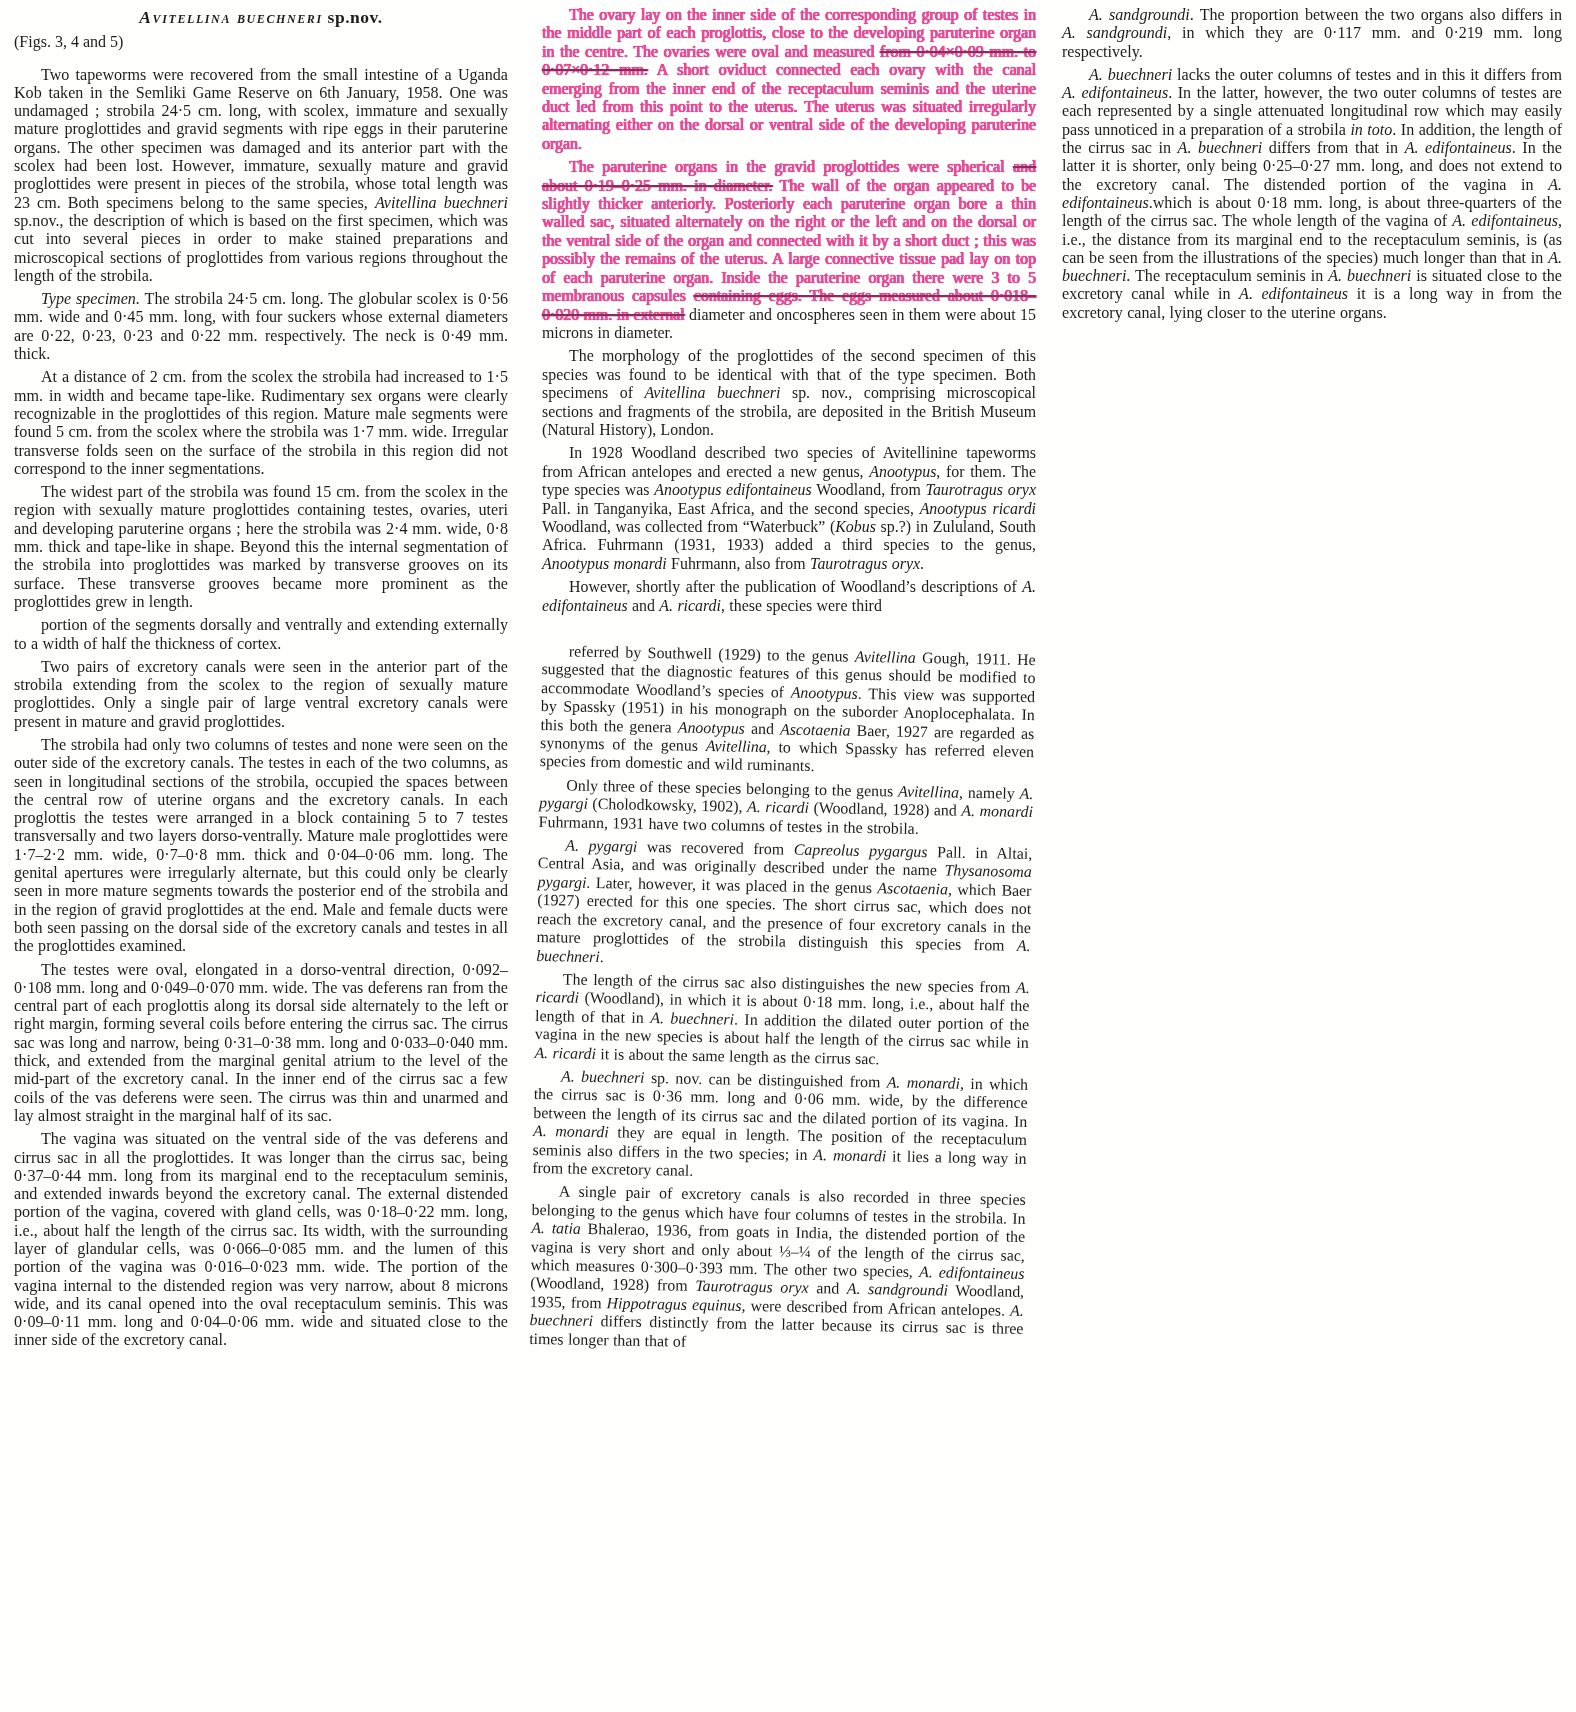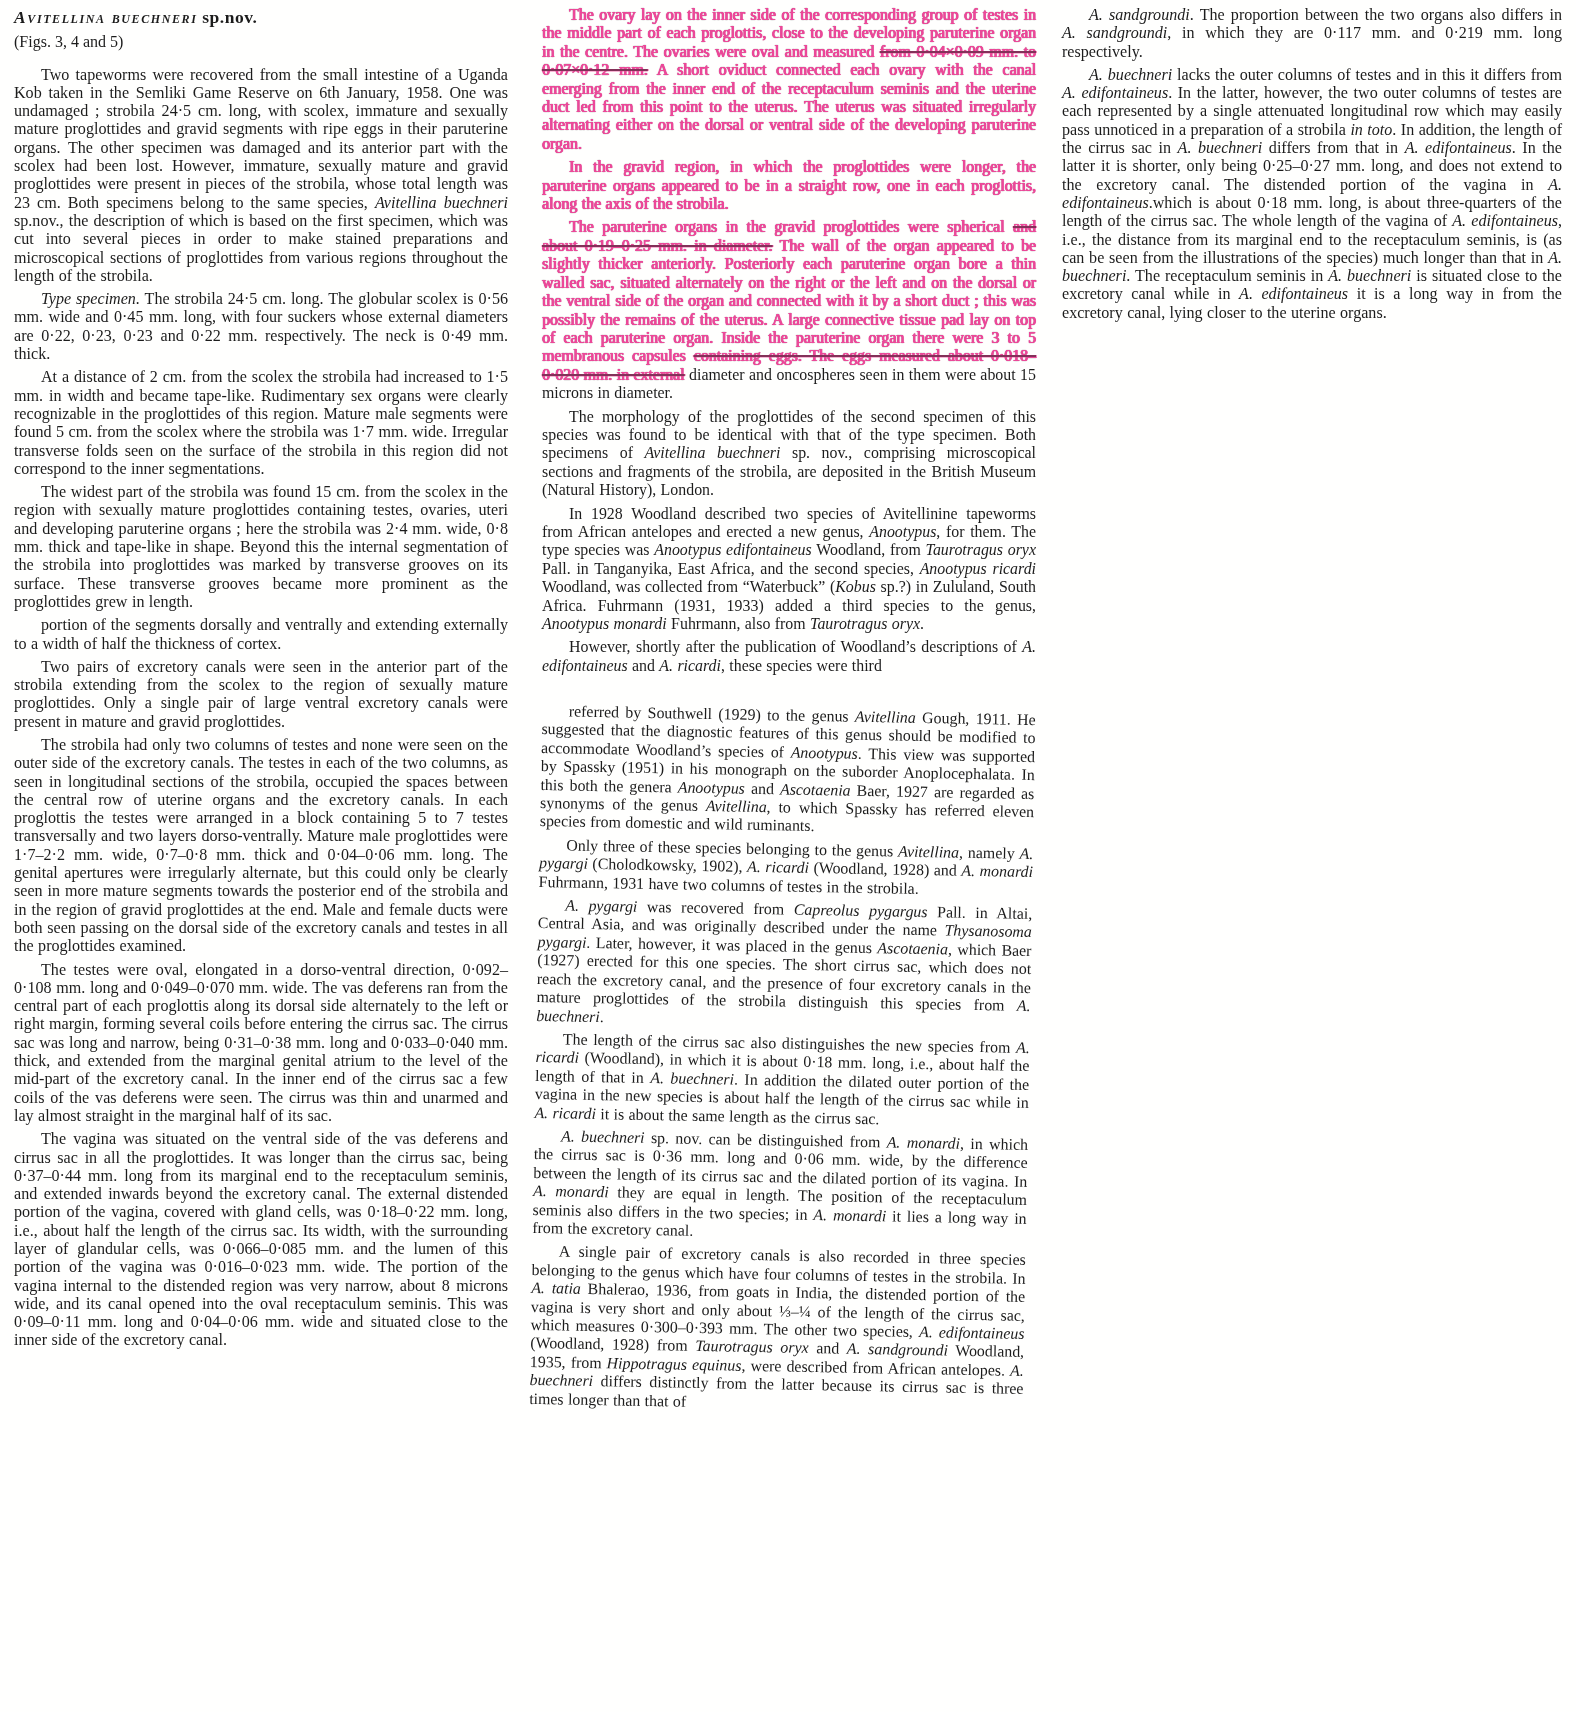--- a/index.html
+++ b/index.html
@@ -12,21 +12,21 @@
     color:#1c1c1c;
   }
   .col{position:absolute;top:6px;}
   #col-left{left:14px;width:494px;}
   #col-middle{left:542px;width:494px;font-size:15.9px;}
   #col-right{left:1062px;width:500px;}
   .col, .page{font-size:16.1px;line-height:18.3px;}
   #col-middle{line-height:18.4px;}
 
   .paper-header{margin:2px 0 14px 0;}
-  .t-title{text-align:left;font-size:17.5px;letter-spacing:.5px;margin:0;}
+  .t-title{text-align:center;font-size:17.5px;letter-spacing:.5px;margin:0;}
   .t-sub{font-size:16px;margin:7px 0 0 0;}
 
   p.para{
     margin:5px 0 0 0;
     text-align:justify;
     text-indent:27px;
     word-spacing:.4px;
   }
   .block > p.para:first-child{margin-top:0;}
   .noind{text-indent:0;}
@@ -73,21 +73,20 @@
         <p class="para gapS"><span>Two pairs of excretory canals were seen in the anterior part of the strobila extending from the scolex to the region of sexually mature proglottides.  Only a single pair of large ventral excretory canals were present in mature and gravid proglottides.</span></p>
         <p class="para"><span>The strobila had only two columns of testes and none were seen on the outer side of the excretory canals.  The testes in each of the two columns, as seen in longitudinal sections of the strobila, occupied the spaces between the central row of uterine organs and the excretory canals.  In each proglottis the testes were arranged in a block containing 5 to 7 testes transversally and two layers dorso-ventrally.  Mature male proglottides were 1·7–2·2 mm. wide, 0·7–0·8 mm. thick and 0·04–0·06 mm. long.  The genital apertures were irregularly alternate, but this could only be clearly seen in more mature segments towards the posterior end of the strobila and in the region of gravid proglottides at the end.  Male and female ducts were both seen passing on the dorsal side of the excretory canals and testes in all the proglottides examined.</span></p>
         <p class="para"><span>The testes were oval, elongated in a dorso-ventral direction, 0·092–0·108 mm. long and 0·049–0·070 mm. wide.  The vas deferens ran from the central part of each proglottis along its dorsal side alternately to the left or right margin, forming several coils before entering the cirrus sac.  The cirrus sac was long and narrow, being 0·31–0·38 mm. long and 0·033–0·040 mm. thick, and extended from the marginal genital atrium to the level of the mid-part of the excretory canal.  In the inner end of the cirrus sac a few coils of the vas deferens were seen.  The cirrus was thin and unarmed and lay almost straight in the marginal half of its sac.</span></p>
         <p class="para"><span>The vagina was situated on the ventral side of the vas deferens and cirrus sac in all the proglottides.  It was longer than the cirrus sac, being 0·37–0·44 mm. long from its marginal end to the receptaculum seminis, and extended inwards beyond the excretory canal.  The external distended portion of the vagina, covered with gland cells, was 0·18–0·22 mm. long, i.e., about half the length of the cirrus sac.  Its width, with the surrounding layer of glandular cells, was 0·066–0·085 mm. and the lumen of this portion of the vagina was 0·016–0·023 mm. wide.  The portion of the vagina internal to the distended region was very narrow, about 8 microns wide, and its canal opened into the oval receptaculum seminis.  This was 0·09–0·11 mm. long and 0·04–0·06 mm. wide and situated close to the inner side of the excretory canal.</span></p>
       </div>
     </div>
 
   <div class="col" id="col-middle">
       <div class="block">
         <p class="para"><span class="sm">The ovary lay on the inner side of the corresponding group of testes in the middle part of each proglottis, close to the developing paruterine organ in the centre.  The ovaries were oval and measured </span><span class="sm st">from 0·04×0·09 mm. to 0·07×0·12 mm.</span><span class="sm">  A short oviduct connected each ovary with the canal emerging from the inner end of the receptaculum seminis and the uterine duct led from this point to the uterus.  The uterus was situated irregularly alternating either on the dorsal or ventral side of the developing paruterine organ.</span></p>
-        <p class="para gapS"><span class="sm">In the gravid region, in which the proglottides were longer, the paruterine organs appeared to be in a straight row, one in each proglottis, along the axis of the strobila.</span></p>
         <p class="para gapS"><span class="sm">The paruterine organs in the gravid proglottides were spherical </span><span class="sm st">and about 0·19–0·25 mm. in diameter.</span><span class="sm">  The wall of the organ appeared to be slightly thicker anteriorly.  Posteriorly each paruterine organ bore a thin walled sac, situated alternately on the right or the left and on the dorsal or the ventral side of the organ and connected with it by a short duct ;  this was possibly the remains of the uterus.  A large connective tissue pad lay on top of each paruterine organ.  Inside the paruterine organ there were 3 to 5 membranous capsules </span><span class="sm st">containing eggs.  The eggs measured about 0·018–0·020 mm. in external</span><span> diameter and oncospheres seen in them were about 15 microns in diameter.</span></p>
         <p class="para gapS"><span>The morphology of the proglottides of the second specimen of this species was found to be identical with that of the type specimen.  Both specimens of </span><span class="i">Avitellina buechneri</span><span> sp. nov., comprising microscopical sections and fragments of the strobila, are deposited in the British Museum (Natural History), London.</span></p>
         <p class="para gapS"><span>In 1928 Woodland described two species of Avitellinine tapeworms from African antelopes and erected a new genus, </span><span class="i">Anootypus</span><span>, for them.  The type species was </span><span class="i">Anootypus edifontaineus</span><span> Woodland, from </span><span class="i">Taurotragus oryx</span><span> Pall. in Tanganyika, East Africa, and the second species, </span><span class="i">Anootypus ricardi</span><span> Woodland, was collected from “Waterbuck” (</span><span class="i">Kobus</span><span> sp.?) in Zululand, South Africa.  Fuhrmann (1931, 1933) added a third species to the genus, </span><span class="i">Anootypus monardi</span><span> Fuhrmann, also from </span><span class="i">Taurotragus oryx</span><span>.</span></p>
         <p class="para gapS"><span>However, shortly after the publication of Woodland’s descriptions of </span><span class="i">A. edifontaineus</span><span> and </span><span class="i">A. ricardi</span><span>, these species were third</span></p>
       </div>
       <div class="block sk">
         <p class="para noind"><span>referred by Southwell (1929) to the genus </span><span class="i">Avitellina</span><span> Gough, 1911. He suggested that the diagnostic features of this genus should be modified to accommodate Woodland’s species of </span><span class="i">Anootypus</span><span>.  This view was supported by Spassky (1951) in his monograph on the suborder Anoplocephalata.  In this both the genera </span><span class="i">Anootypus</span><span> and </span><span class="i">Ascotaenia</span><span> Baer, 1927 are regarded as synonyms of the genus </span><span class="i">Avitellina</span><span>, to which Spassky has referred eleven species from domestic and wild ruminants.</span></p>
         <p class="para gapS"><span>Only three of these species belonging to the genus </span><span class="i">Avitellina</span><span>, namely </span><span class="i">A. pygargi</span><span> (Cholodkowsky, 1902), </span><span class="i">A. ricardi</span><span> (Woodland, 1928) and </span><span class="i">A. monardi</span><span> Fuhrmann, 1931 have two columns of testes in the strobila.</span></p>
         <p class="para gapS"><span class="i">A. pygargi</span><span> was recovered from </span><span class="i">Capreolus pygargus</span><span> Pall. in Altai, Central Asia, and was originally described under the name </span><span class="i">Thysanosoma pygargi</span><span>.  Later, however, it was placed in the genus </span><span class="i">Ascotaenia</span><span>, which Baer (1927) erected for this one species.  The short cirrus sac, which does not reach the excretory canal, and the presence of four excretory canals in the mature proglottides of the strobila distinguish this species from </span><span class="i">A. buechneri</span><span>.</span></p>
         <p class="para gapS"><span>The length of the cirrus sac also distinguishes the new species from </span><span class="i">A. ricardi</span><span> (Woodland), in which it is about 0·18 mm. long, i.e., about half the length of that in </span><span class="i">A. buechneri</span><span>.  In addition the dilated outer portion of the vagina in the new species is about half the length of the cirrus sac while in </span><span class="i">A. ricardi</span><span> it is about the same length as the cirrus sac.</span></p>

